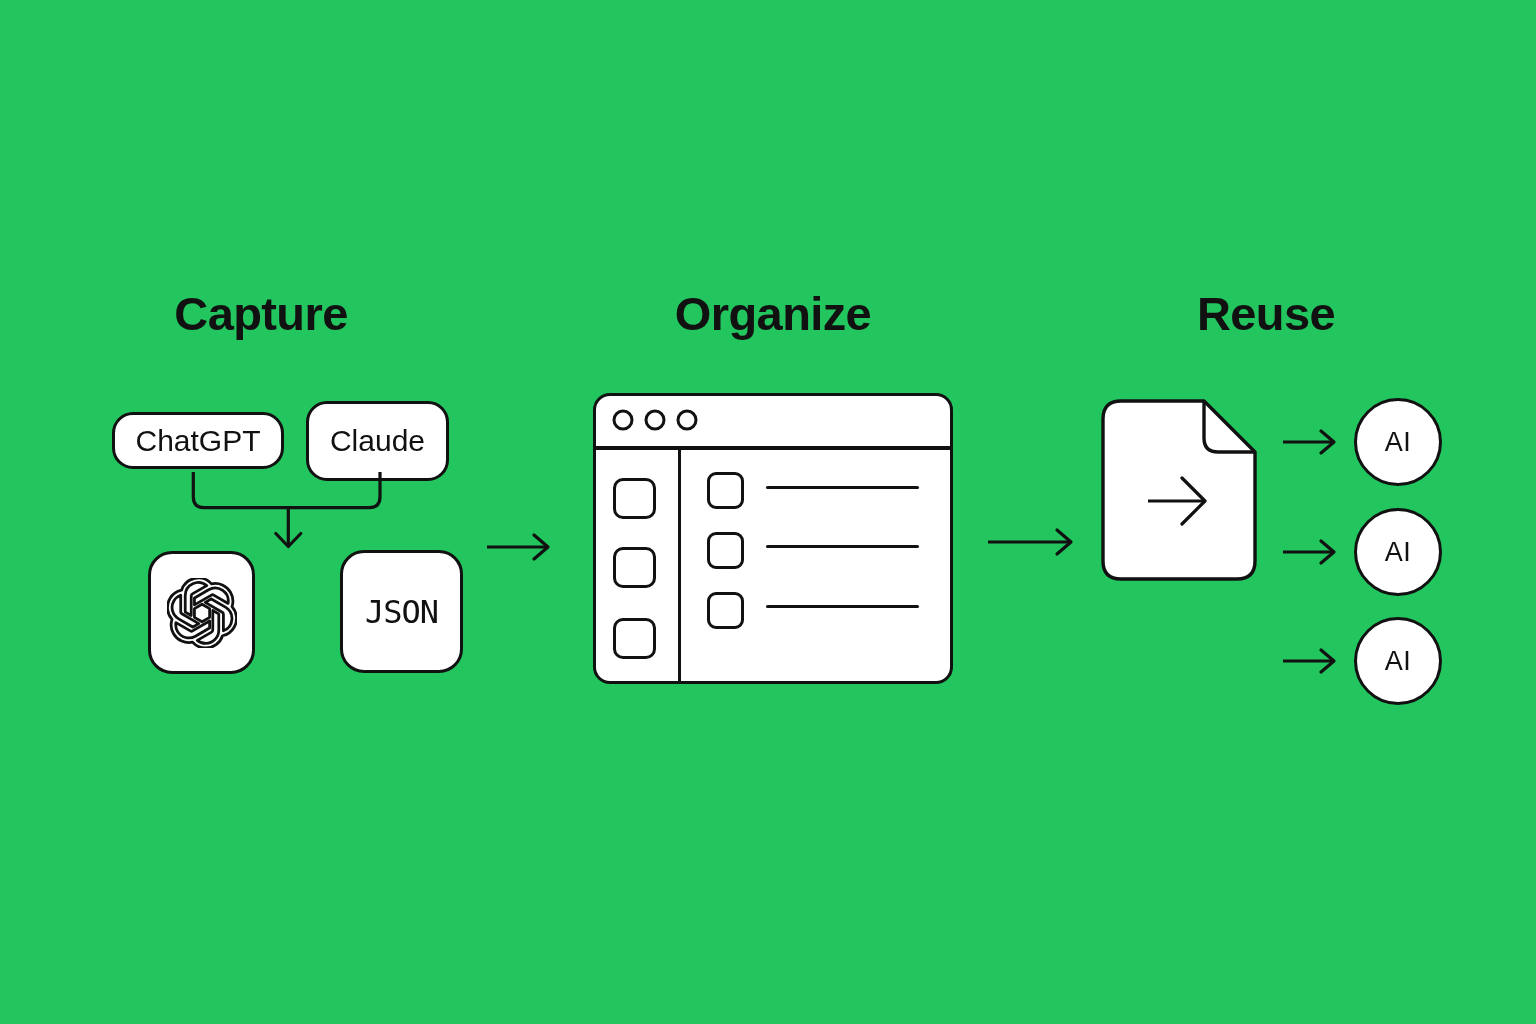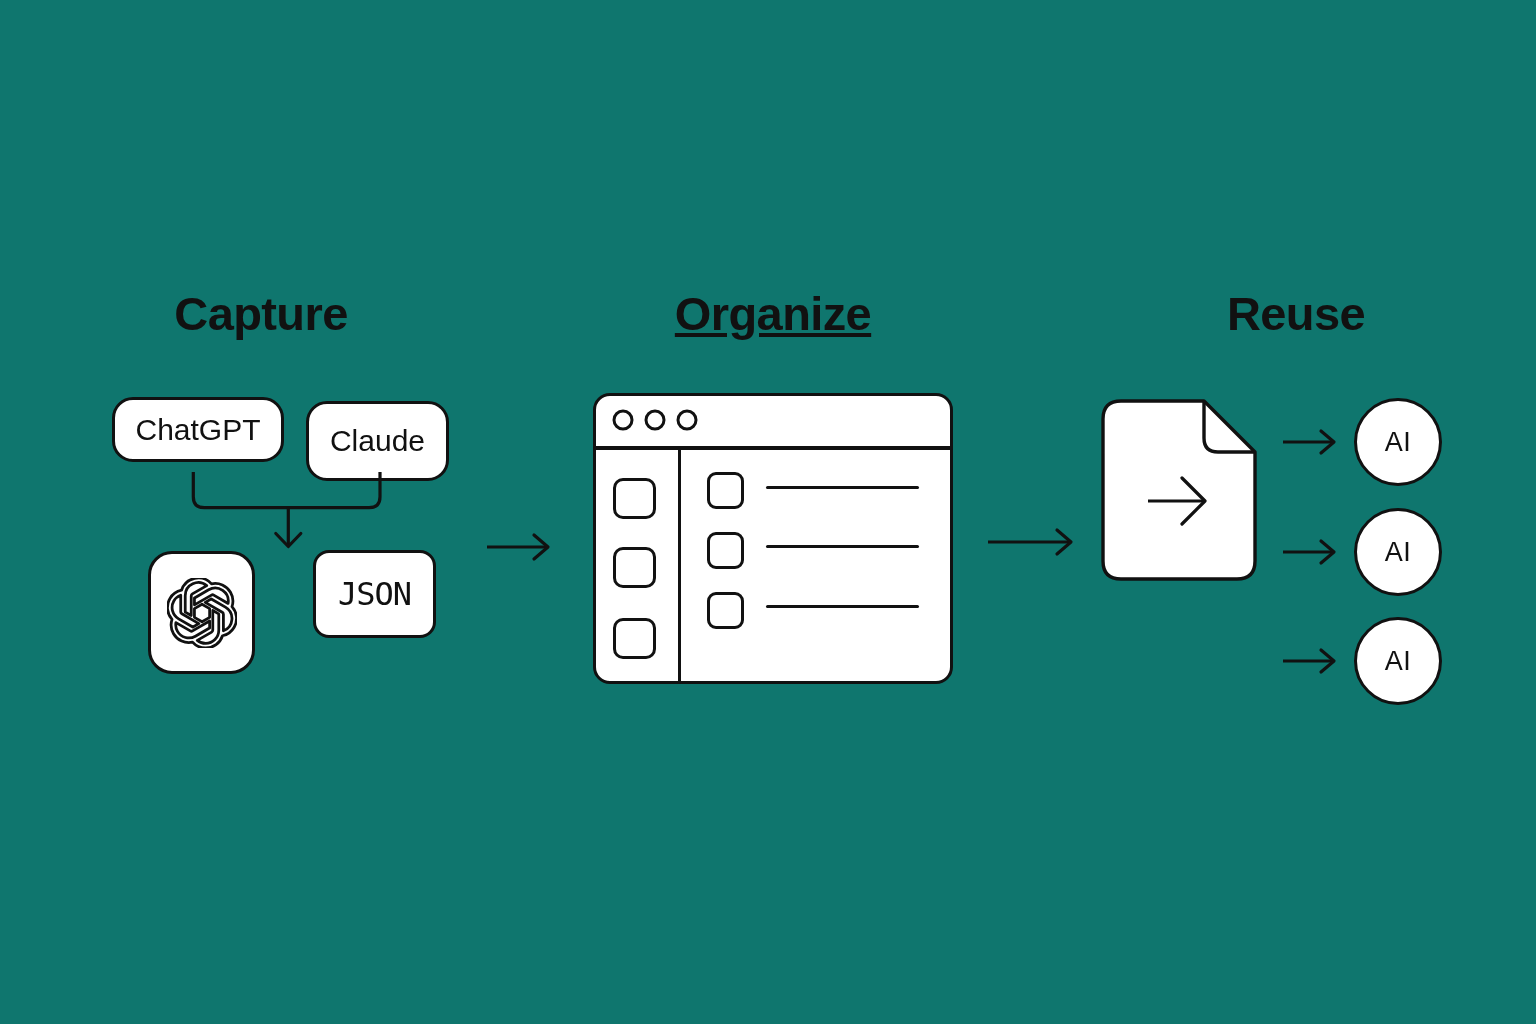--- a/index.html
+++ b/index.html
@@ -1,17 +1,17 @@
 <!DOCTYPE html>
 <html><head>
 <meta charset="utf-8">
 <style>
   html,body { margin:0; padding:0; background:#ffffff; }
   .canvas {
-    position:relative; width:1536px; height:1024px; background:#0f766e;
+    position:relative; width:1536px; height:1024px; background:#22c55e;
     font-family:"Liberation Sans", sans-serif; color:#111111; overflow:hidden;
   }
   .abs { position:absolute; }
   .title {
     position:absolute; transform:translateX(-50%);
     font-size:47px; font-weight:700; letter-spacing:-0.6px;
     line-height:1; white-space:nowrap; color:#111111;
   }
   .chip {
     position:absolute; box-sizing:border-box; background:#ffffff;
@@ -48,43 +48,43 @@
     font-size:27px; letter-spacing:0.5px; color:#111111; line-height:1;
   }
   svg { display:block; }
 </style>
 </head>
 <body>
 
 <div class="canvas">
 
   <div class="title" style="left:261px; top:290px;">Capture</div>
-  <div class="title" style="left:773px; top:290px;text-decoration:underline;">Organize</div>
-  <div class="title" style="left:1266px; top:290px;margin-left:30px;">Reuse</div>
+  <div class="title" style="left:773px; top:290px;">Organize</div>
+  <div class="title" style="left:1266px; top:290px;">Reuse</div>
 
-  <div class="chip" style="left:112px; top:397px; width:172px; height:65px;">
+  <div class="chip" style="left:112px; top:412px; width:172px; height:57px;">
     <span>ChatGPT</span>
   </div>
   <div class="chip" style="left:306px; top:401px; width:143px; height:80px;">
     <span>Claude</span>
   </div>
 
   <svg class="abs" style="left:180px; top:472px;" width="216" height="86" viewBox="0 0 216 86">
     <path d="M13.3 0 V24.7 Q13.3 35.7 24.3 35.7 H189 Q200 35.7 200 24.7 V0" fill="none" stroke="#111111" stroke-width="3.2"></path>
     <path d="M108.3 35.7 V73" fill="none" stroke="#111111" stroke-width="3.2"></path>
     <path d="M95.8 61.5 L108.3 74.5 L120.8 61.5" fill="none" stroke="#111111" stroke-width="3.2" stroke-linecap="round" stroke-linejoin="round"></path>
   </svg>
 
   <div class="tile" style="left:148px; top:551px; width:107px; height:123px;">
     <svg width="70" height="70" viewBox="0 0 24 24">
       <path fill="none" stroke="#111111" stroke-width="0.95" stroke-linejoin="round" d="M22.2819 9.8211a5.9847 5.9847 0 0 0-.5157-4.9108 6.0462 6.0462 0 0 0-6.5098-2.9A6.0651 6.0651 0 0 0 4.9807 4.1818a5.9847 5.9847 0 0 0-3.9977 2.9 6.0462 6.0462 0 0 0 .7427 7.0966 5.98 5.98 0 0 0 .511 4.9107 6.051 6.051 0 0 0 6.5146 2.9001A5.9847 5.9847 0 0 0 13.2599 24a6.0557 6.0557 0 0 0 5.7718-4.2058 5.9894 5.9894 0 0 0 3.9977-2.9001 6.0557 6.0557 0 0 0-.7475-7.073zm-9.022 12.6081a4.4755 4.4755 0 0 1-2.8764-1.0408l.1419-.0804 4.7783-2.7582a.7948.7948 0 0 0 .3927-.6813v-6.7369l2.02 1.1686a.071.071 0 0 1 .038.0522v5.5826a4.504 4.504 0 0 1-4.4945 4.4942zm-9.6607-4.1254a4.4708 4.4708 0 0 1-.5346-3.0137l.142.0852 4.783 2.7582a.7712.7712 0 0 0 .7806 0l5.8428-3.3685v2.3324a.0804.0804 0 0 1-.0332.0615L9.74 19.9502a4.4992 4.4992 0 0 1-6.1408-1.6464zM2.3408 7.8956a4.485 4.485 0 0 1 2.3655-1.9728V11.6a.7664.7664 0 0 0 .3879.6765l5.8144 3.3543-2.0201 1.1685a.0757.0757 0 0 1-.071 0l-4.8303-2.7865A4.504 4.504 0 0 1 2.3408 7.8956zm16.5963 3.8558L13.1038 8.364 15.1192 7.2a.0757.0757 0 0 1 .071 0l4.8303 2.7913a4.4944 4.4944 0 0 1-.6765 8.1042v-5.6772a.79.79 0 0 0-.407-.667zm2.0107-3.0231l-.142-.0852-4.7735-2.7818a.7759.7759 0 0 0-.7854 0L9.409 9.2297V6.8974a.0662.0662 0 0 1 .0284-.0615l4.8303-2.7866a4.4992 4.4992 0 0 1 6.6802 4.66zM8.3065 12.863l-2.02-1.1638a.0804.0804 0 0 1-.038-.0567V6.0742a4.4992 4.4992 0 0 1 7.3757-3.4537l-.142.0805L8.704 5.459a.7948.7948 0 0 0-.3927.6813zm1.0976-2.3654l2.602-1.4998 2.6069 1.4998v2.9994l-2.5974 1.4997-2.6067-1.4997z"></path>
     </svg>
   </div>
 
-  <div class="tile" style="left:313px; top:550px; width:123px; height:88px;border-radius:16px;">
+  <div class="tile" style="left:340px; top:550px; width:123px; height:123px;">
     <span class="json-label">JSON</span>
   </div>
 
   <svg class="abs" style="left:485px; top:532px;" width="68" height="30" viewBox="0 0 68 30">
     <path d="M2 15 H62" fill="none" stroke="#111111" stroke-width="3.2"></path>
     <path d="M49 3 L63 15 L49 27" fill="none" stroke="#111111" stroke-width="3.2" stroke-linecap="round" stroke-linejoin="round"></path>
   </svg>
 
   <div class="window" style="left:593px; top:393px; width:360px; height:291px;">
 

